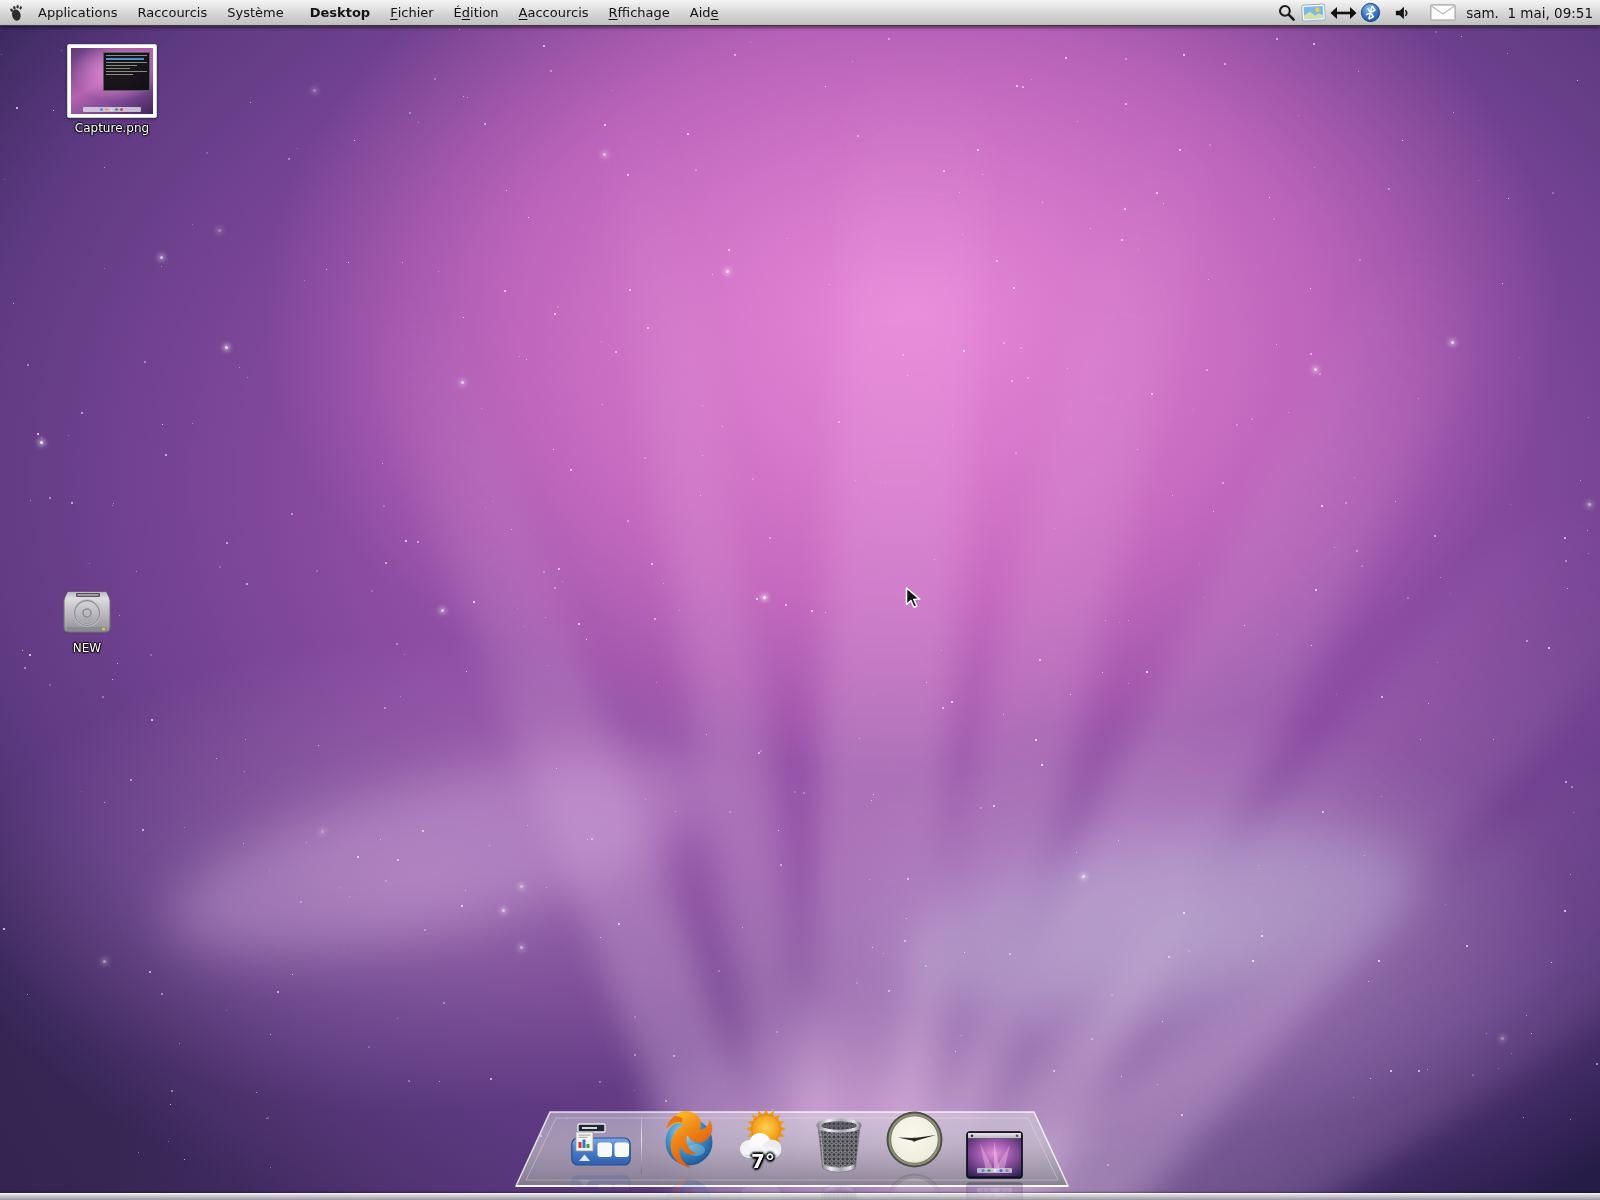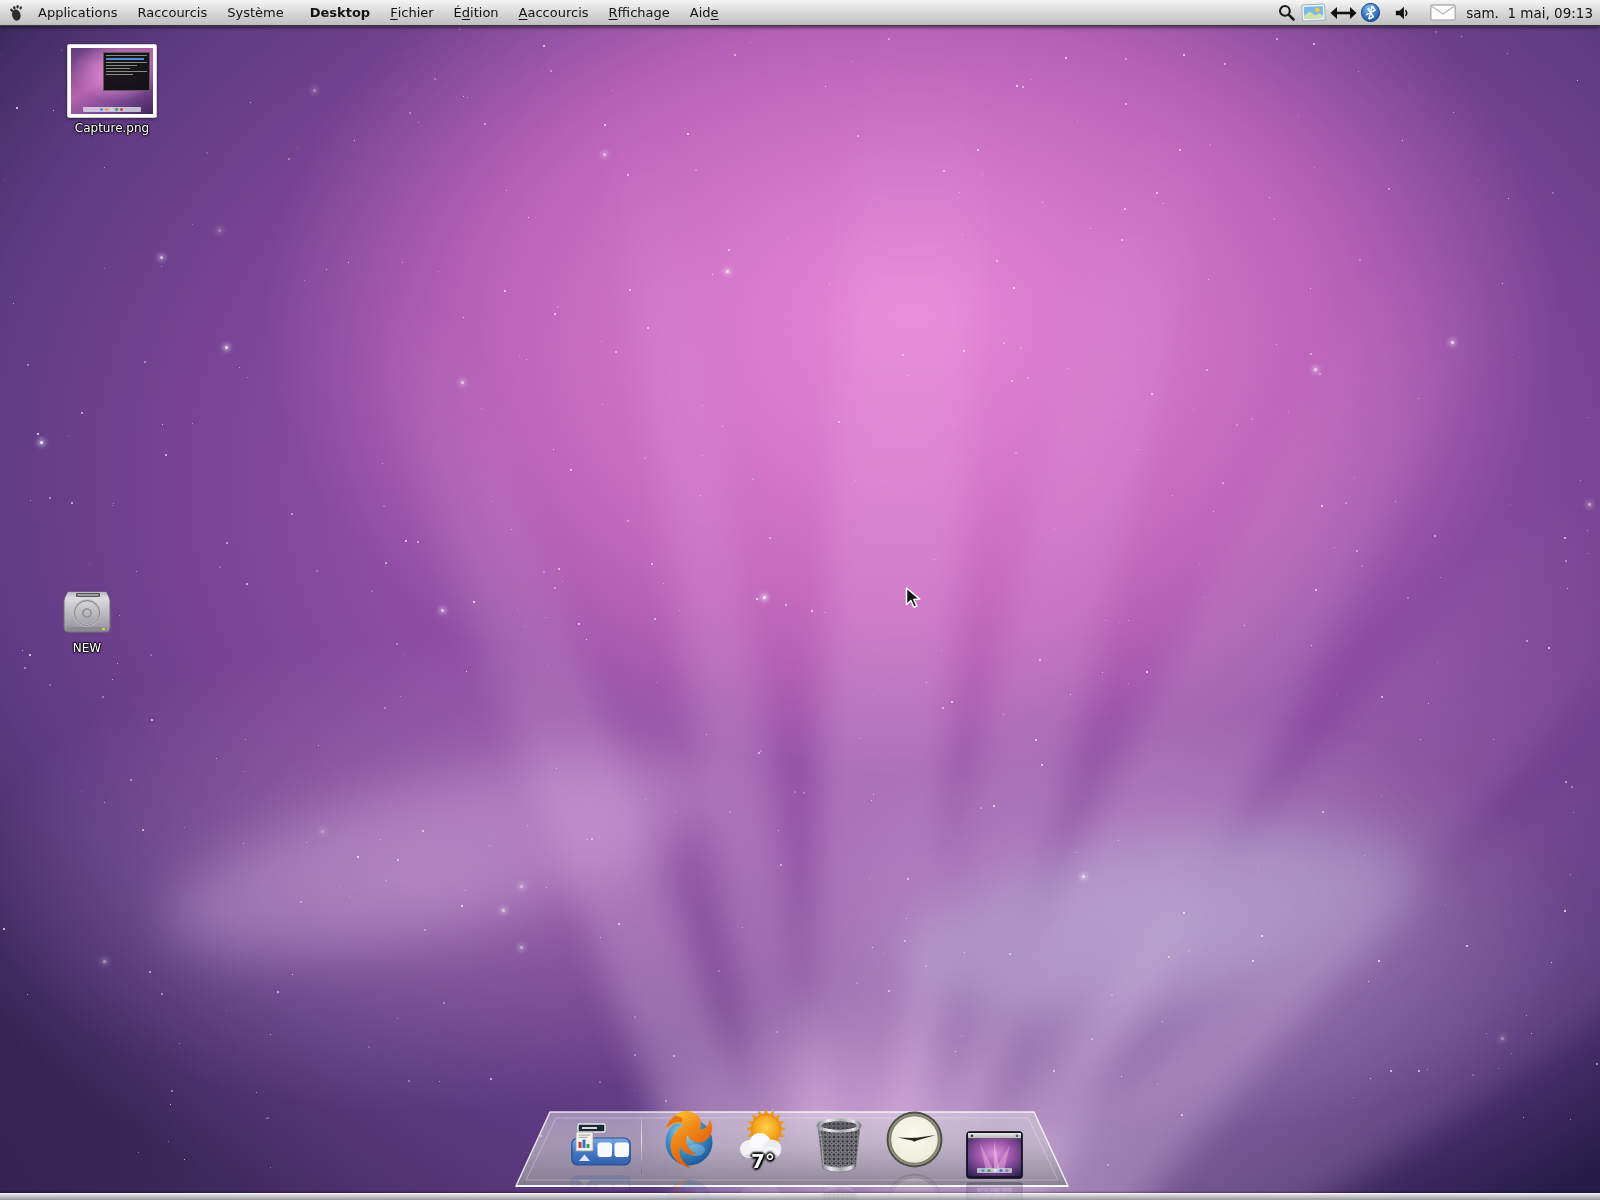--- a/index.html
+++ b/index.html
@@ -631,21 +631,21 @@
         <path d="M12.5 5.5 Q14.5 8 12.5 10.5" fill="none" stroke="#141414" stroke-width="1.6" stroke-linecap="round"></path>
       </svg>
     </span>
     <span class="tray-icon" style="margin-left:14px;width:30px;">
       <svg width="26" height="17" viewBox="0 0 26 17">
         <rect x="0.8" y="0.8" width="24.4" height="15.4" rx="1.8" fill="#fdfdfd" stroke="#9a9a9a" stroke-width="1.2"></rect>
         <path d="M1.5 2 L13 10 L24.5 2" fill="none" stroke="#b8b8b8" stroke-width="1.3"></path>
         <rect x="0.8" y="0.8" width="24.4" height="15.4" rx="1.8" fill="none" stroke="#c8c8c8" stroke-width="0.6"></rect>
       </svg>
     </span>
-    <span class="mb-clock">sam.  1 mai, 09:13</span>
+    <span class="mb-clock">sam.  1 mai, 09:51</span>
   </div>
 </div>
 
 <div class="desk-icon" style="left:52px;top:44px;">
   <div class="capture-thumb">
     <div class="capture-inner">
       <div class="capture-term">
         <div class="tline"></div>
           <div class="tbar"></div>
           <div class="tline"></div>

